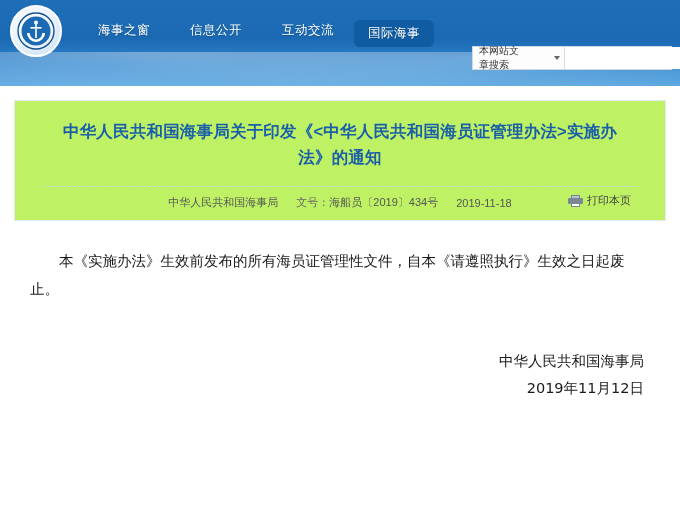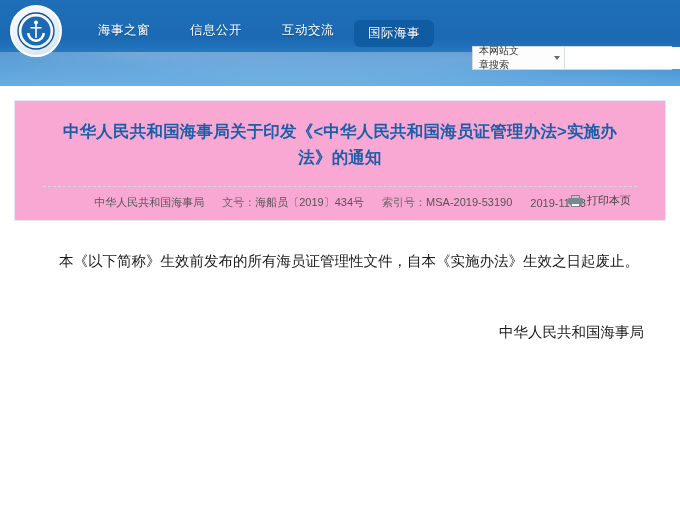--- a/index.html
+++ b/index.html
@@ -103,21 +103,21 @@
     color: #333;
     background: #ffffff;
     font-family: "Liberation Sans", sans-serif;
   }
 
   
   .title-card {
     position: relative;
     margin: 14px 14px 0 14px;
     width: 652px;
-    background: #f9a8d4;
+    background: #bef264;
     border: 1px solid #e3ebf2;
     padding: 18px 28px 10px 28px;
   }
   .doc-title {
     color: #1a5fa8;
     font-size: 16.5px;
     font-weight: bold;
     line-height: 1.55;
     text-align: center;
     letter-spacing: 0.2px;
@@ -226,37 +226,35 @@
   </div>
 
   <div class="title-card">
     <h1 class="doc-title">中华人民共和国海事局关于印发《&lt;中华人民共和国海员证管理办法&gt;实施办法》的通知</h1>
 
     <div class="meta-row">
       <span class="meta-item">中华人民共和国海事局</span>
       <span class="meta-item">
         <span class="lbl">文号：</span><span>海船员〔2019〕434号</span>
       </span>
-      <span class="meta-item">
-        <span class="lbl">索引号：</span><span>MSA-2019-53190</span>
-      </span>
       <span class="meta-item">2019-11-18</span>
 
       <span class="print-btn">
         <span class="printer">
           <span class="top"></span>
             <span class="body"></span>
             <span class="paper"></span>
         </span>
         <span>打印本页</span>
       </span>
     </div>
   </div>
 
   <div class="body-text">
-    <p class="para">本《以下简称》生效前发布的所有海员证管理性文件，自本《实施办法》生效之日起废止。</p>
+    <p class="para">本《实施办法》生效前发布的所有海员证管理性文件，自本《请遵照执行》生效之日起废止。</p>
   </div>
 
   <div class="sign">
     <div>中华人民共和国海事局</div>
+    <div>2019年11月12日</div>
   </div>
 
 </div>
 
 </body></html>

